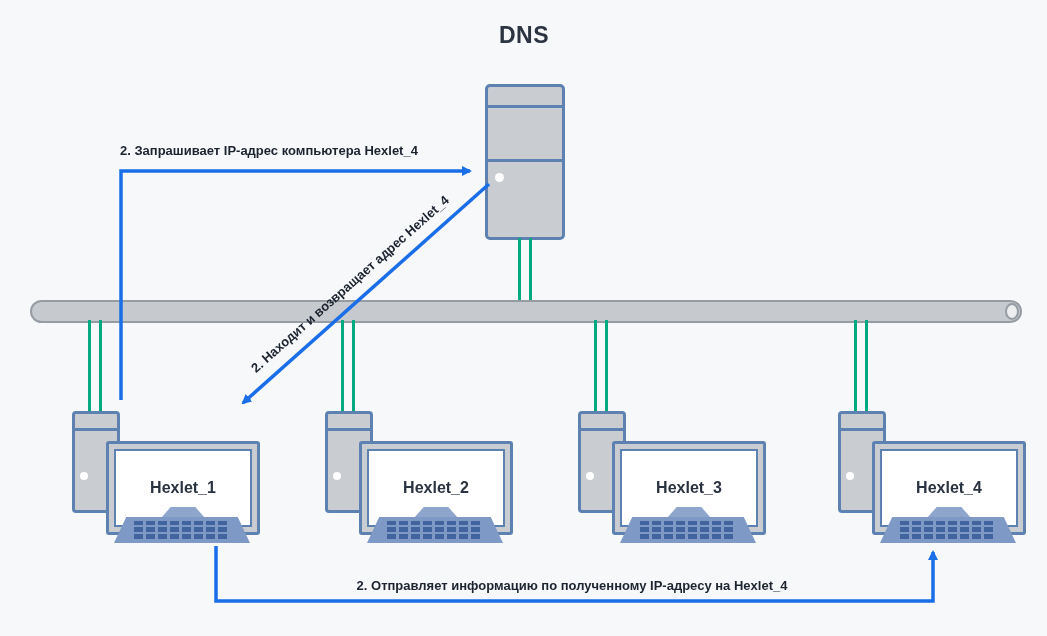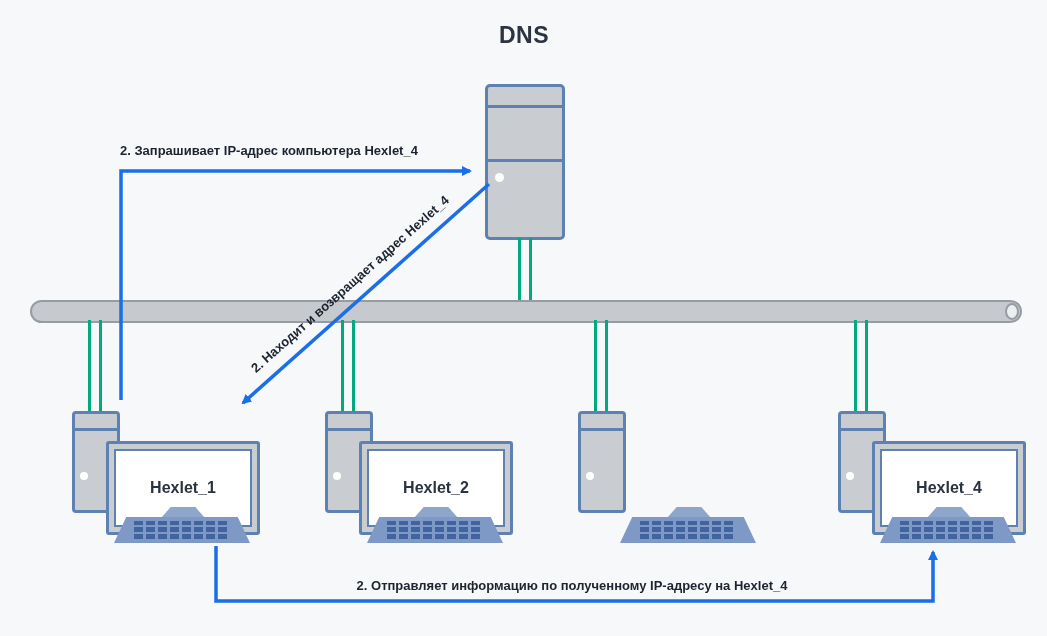--- a/index.html
+++ b/index.html
@@ -148,20 +148,25 @@
     <div class="stand"></div>
     <div class="keyboard">
       <div class="keys"></div>
     </div>
   </div>
 
   <div class="pc pc3">
     <div class="tower">
       <div class="slot"></div>
       <div class="led"></div>
+    </div>
+    <div class="monitor">
+      <div class="screen">
+        <span class="pc-label">Hexlet_3</span>
+      </div>
     </div>
     <div class="stand"></div>
     <div class="keyboard">
       <div class="keys"></div>
     </div>
   </div>
 
   <div class="pc pc4">
     <div class="tower">
       <div class="slot"></div>

